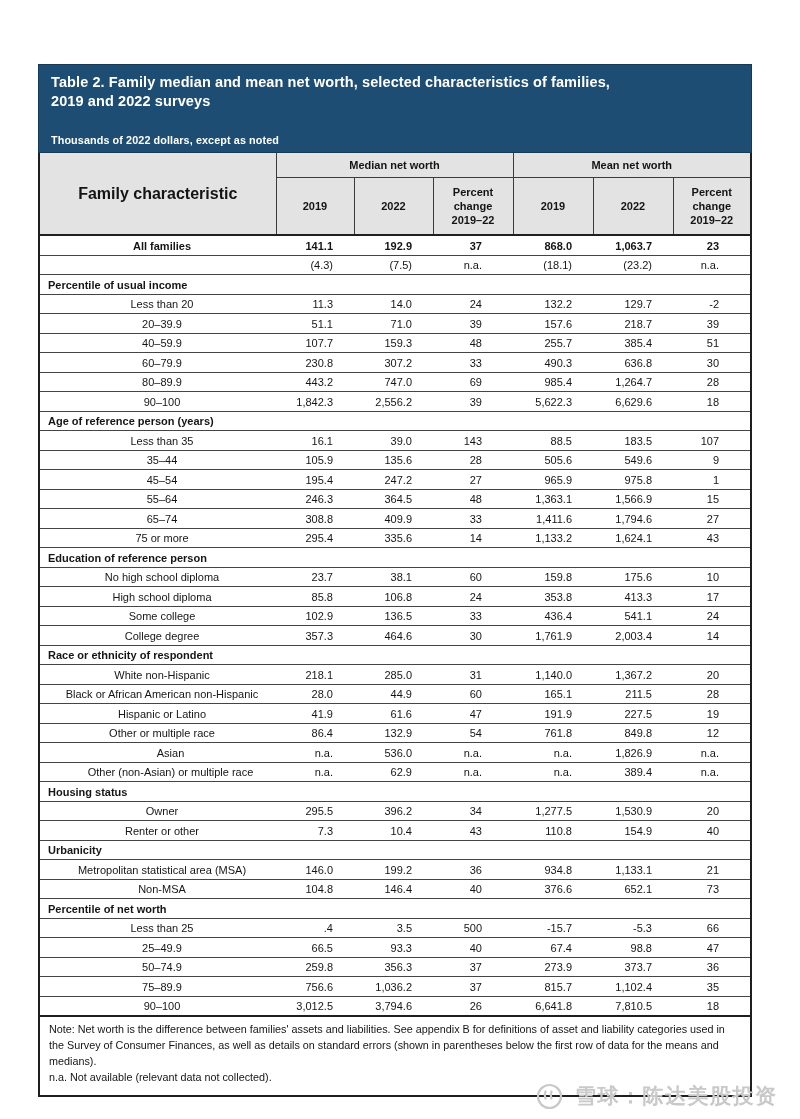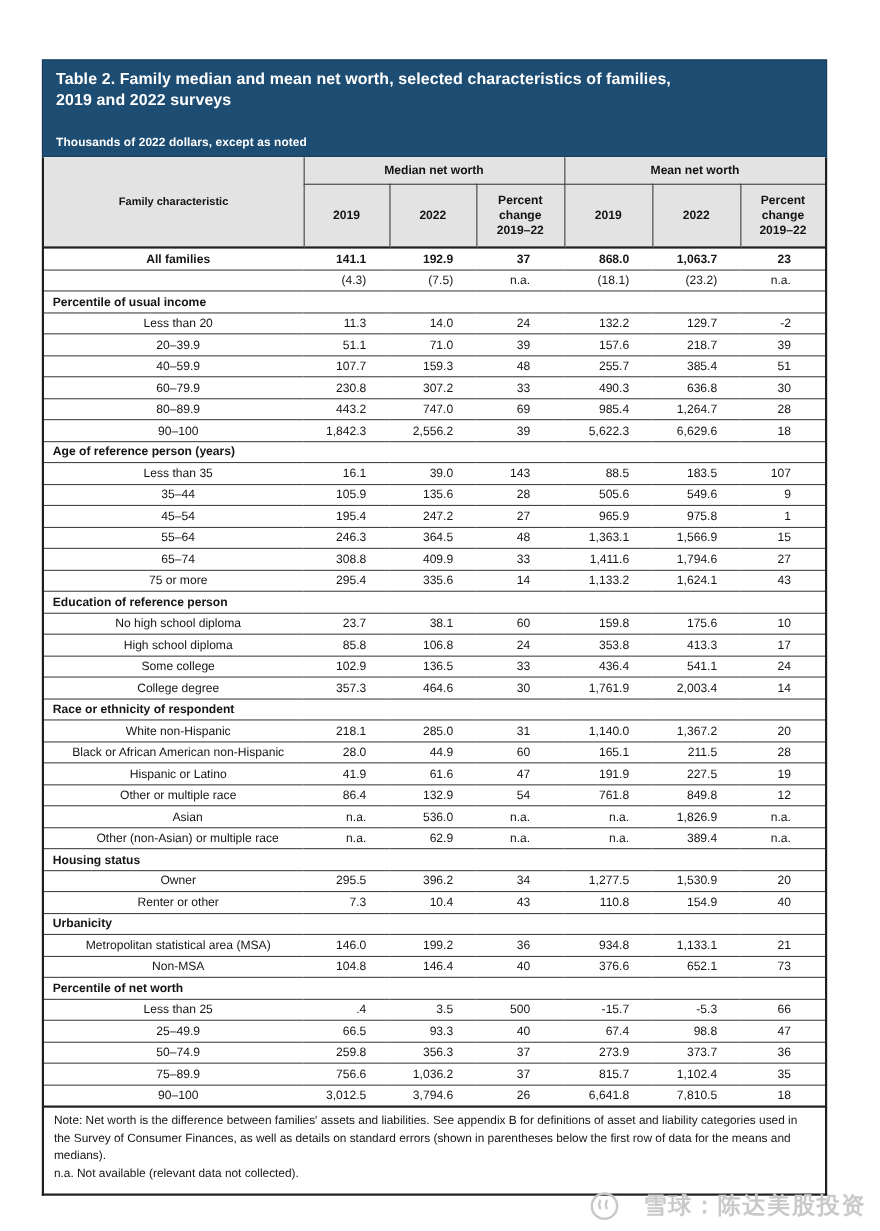--- a/index.html
+++ b/index.html
@@ -10,21 +10,21 @@
   body {
     width: 800px;
     height: 1119px;
     position: relative;
     font-family: "Liberation Sans", sans-serif;
     color: #151515;
   }
   .frame {
     position: absolute;
     left: 38px;
-    top: 54px;
+    top: 64px;
     width: 714px;
   }
   .title-block {
     background: #1e4d73;
     color: #ffffff;
     padding: 9px 13px 7px 13px;
     box-shadow: inset 0 0 0 1px #163955;
   }
   .title-line {
     font-size: 14.5px;
@@ -55,21 +55,21 @@
     color: #141414;
     padding: 0;
   }
   .group-row th {
     height: 24px;
     vertical-align: middle;
   }
   th.char-head {
     border-right: 1.5px solid #3c3c3c;
     vertical-align: middle;
-    font-size: 10px;
+    font-size: 16px;
     border-bottom: 2px solid #1f1f1f;
   }
   th.group-head {
     border-bottom: 1.5px solid #3c3c3c;
   }
   th.group-head.median {
     border-right: 1.5px solid #3c3c3c;
   }
   .sub-row th {
     height: 56px;
@@ -125,21 +125,21 @@
   }
   .note-na {
     margin-top: 1px;
   }
   .watermark {
     position: absolute;
     left: 536px;
     top: 1082px;
     display: flex;
     align-items: center;
-    gap: 22px;
+    gap: 12px;
     color: #c6c6c6;
   }
   .watermark-text {
     font-size: 21px;
     letter-spacing: 1.5px;
     font-weight: bold;
     color: #c9c9c9;
   }
   .logo-svg {
     display: block;

